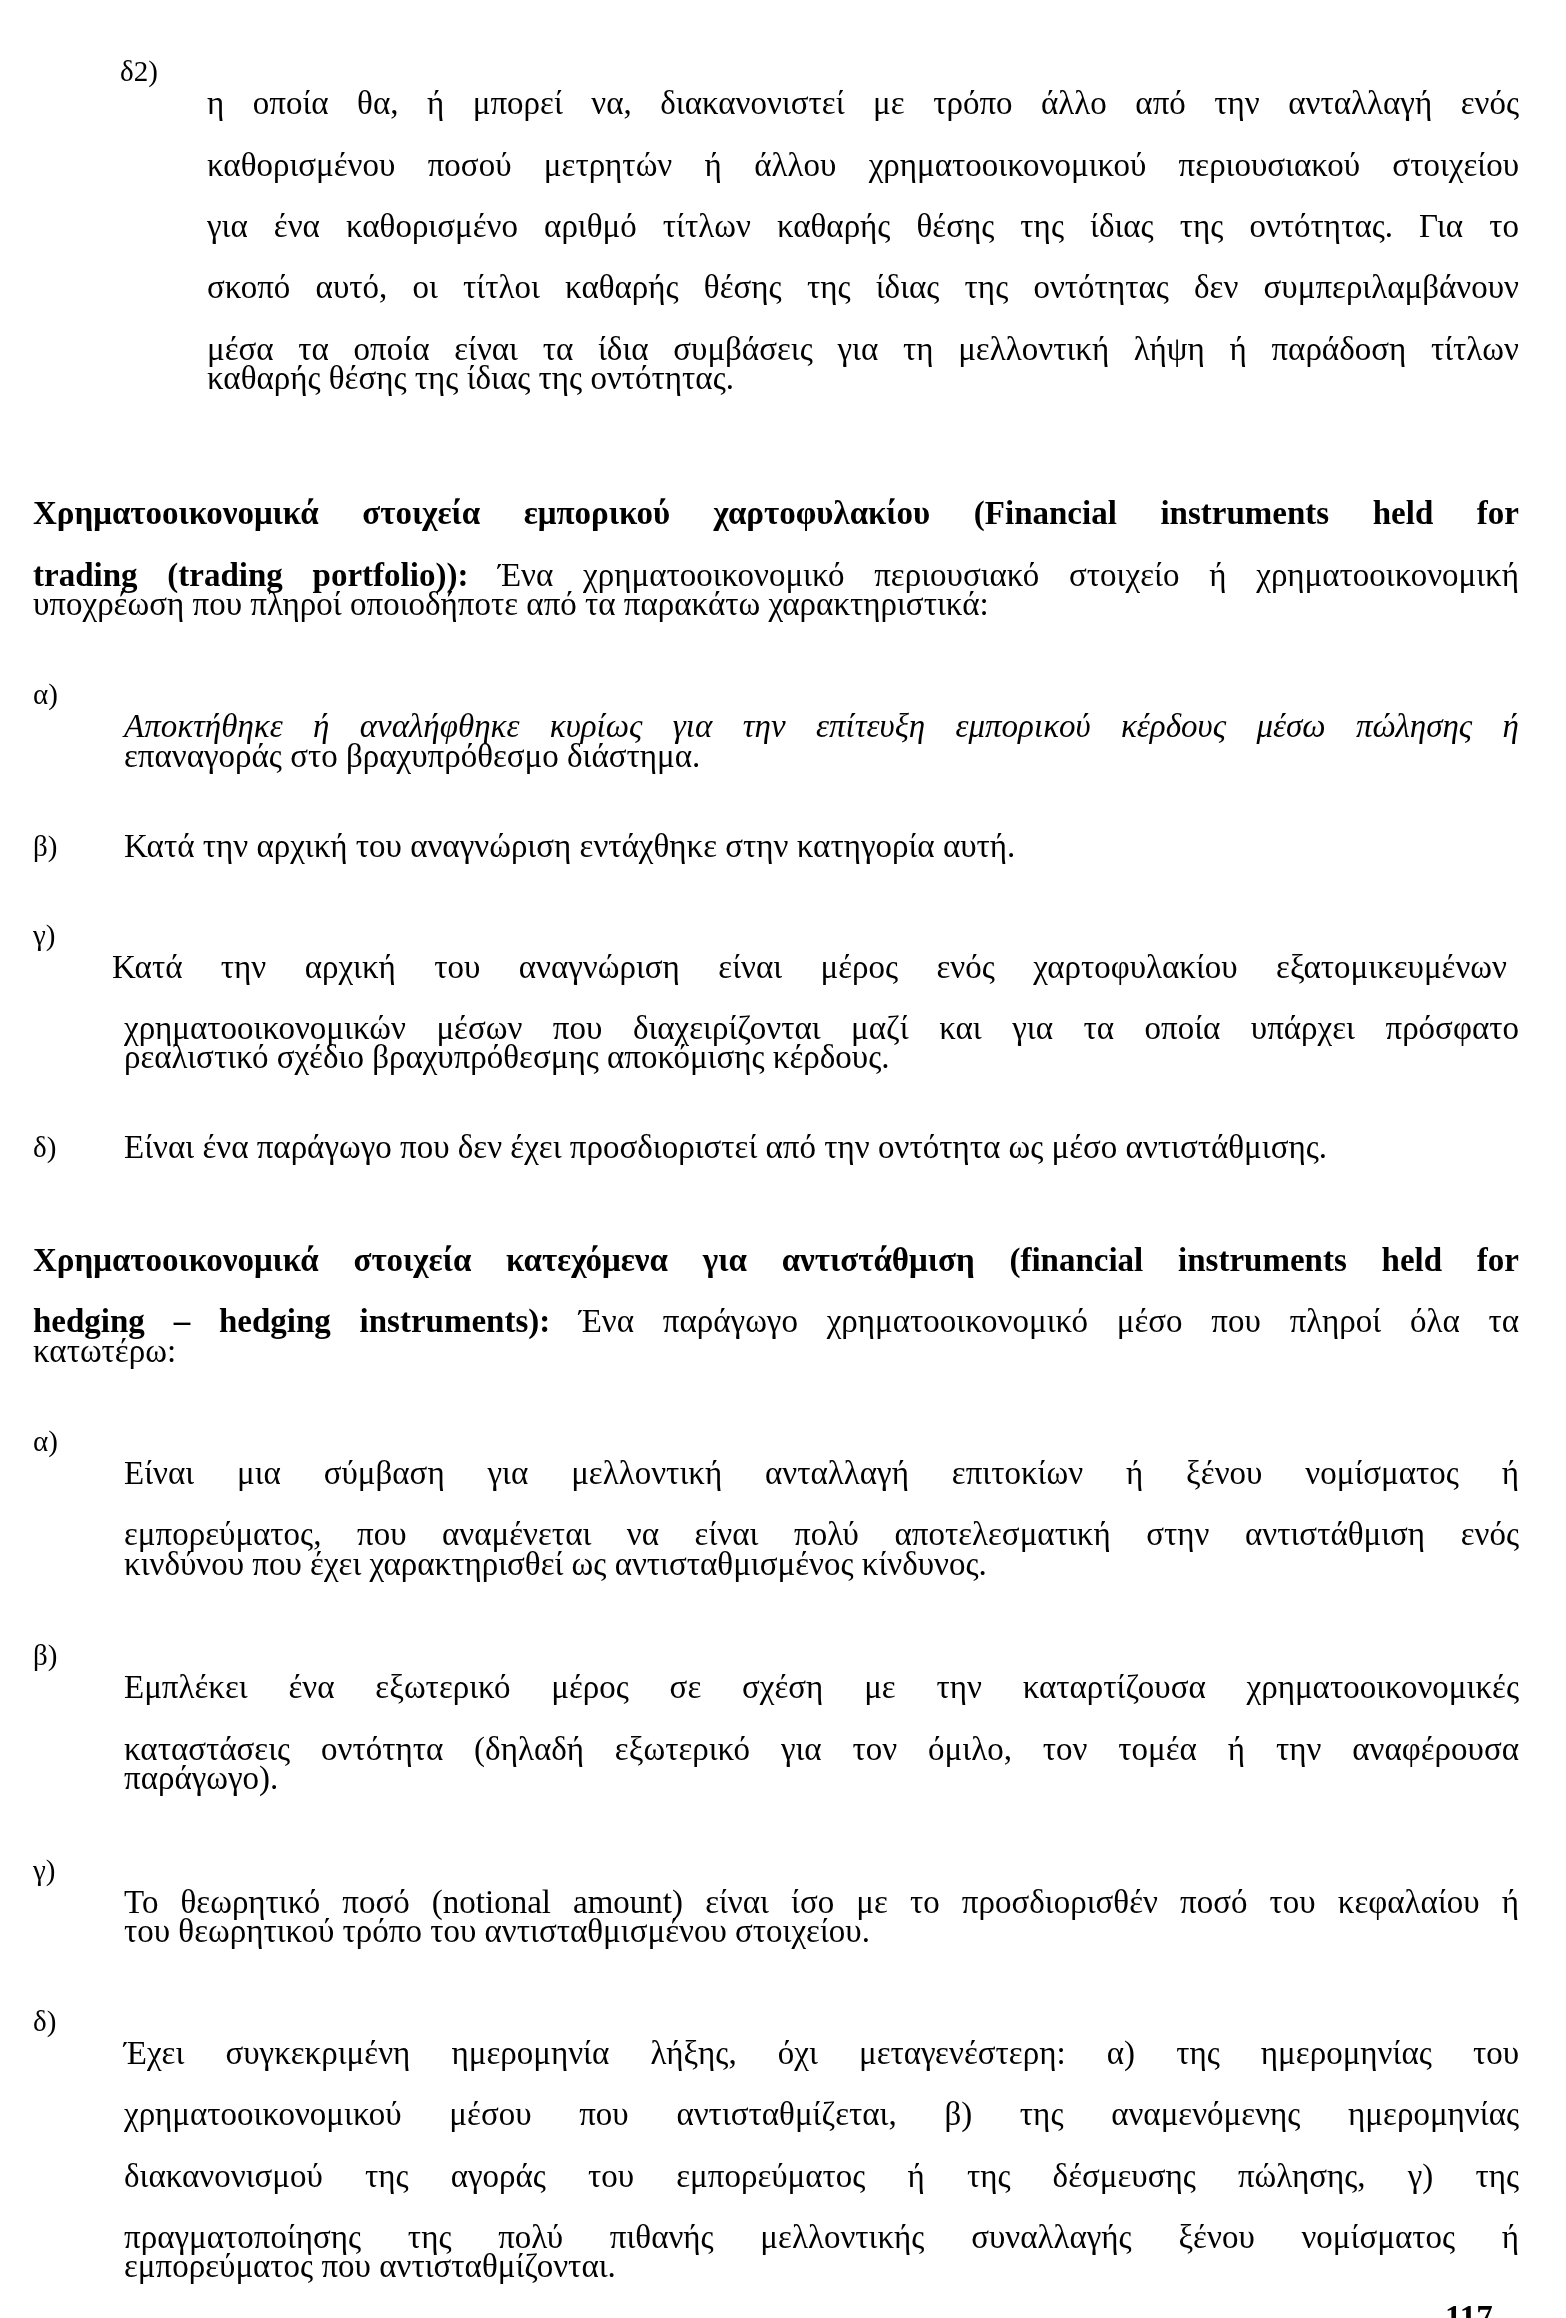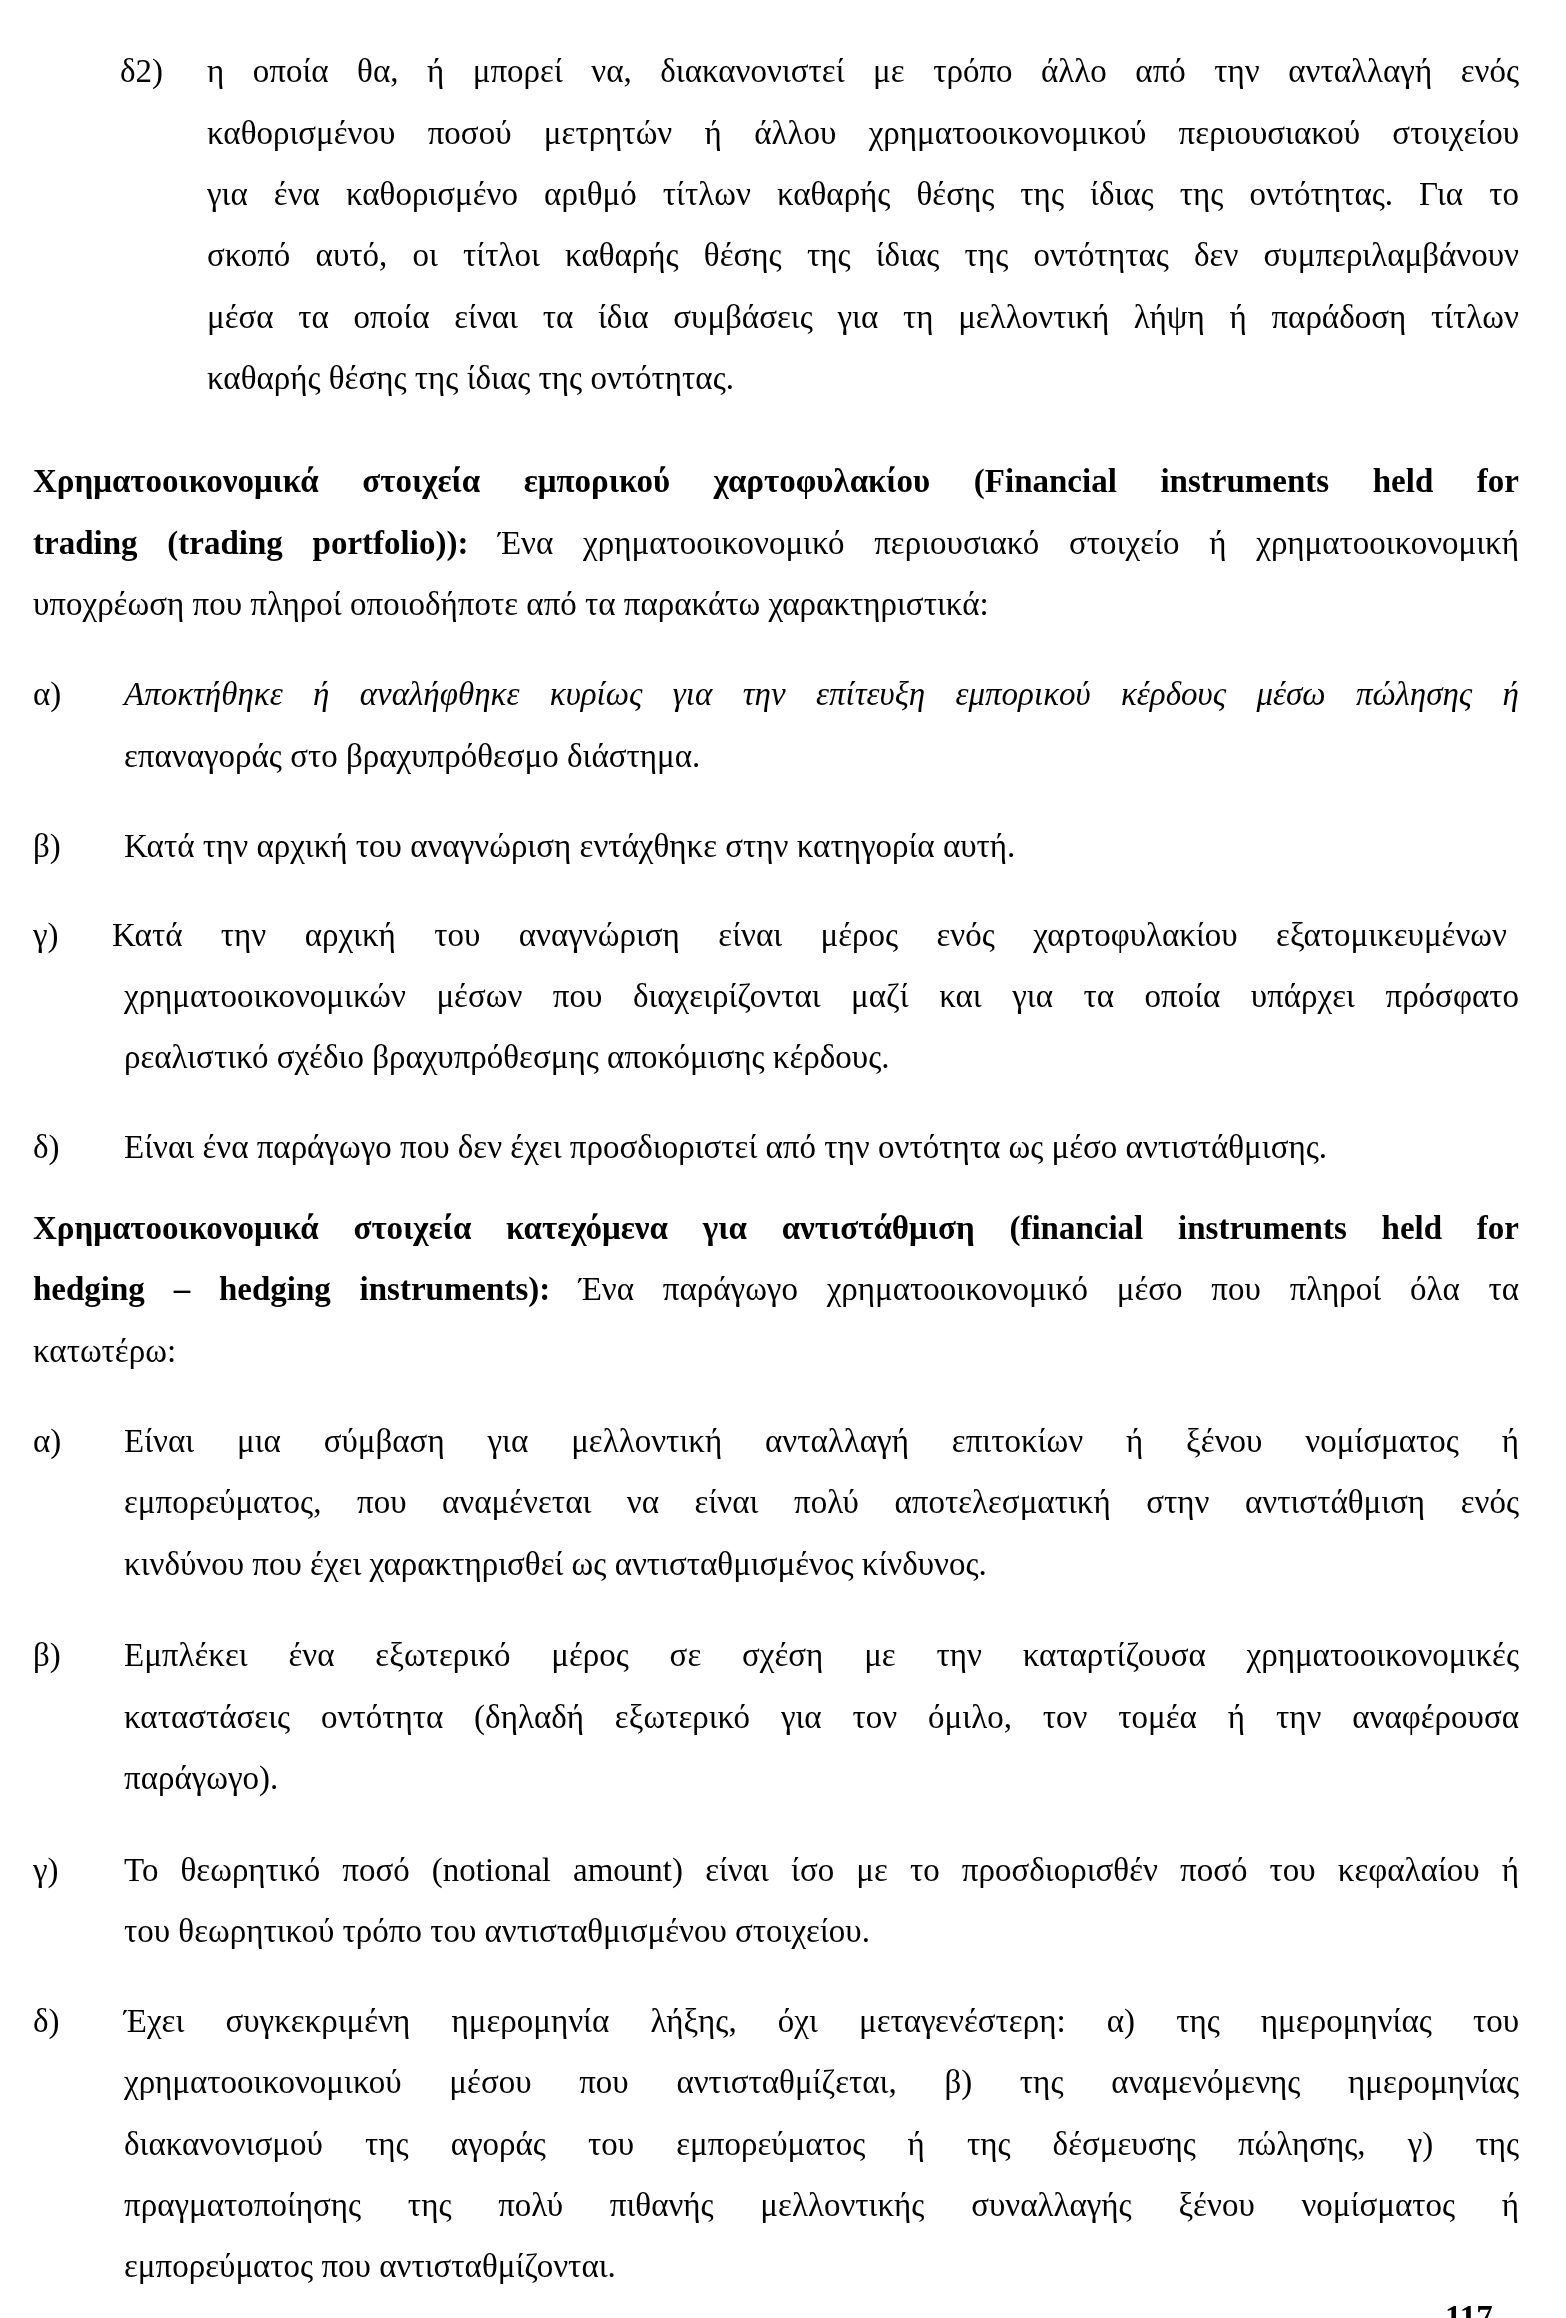--- a/index.html
+++ b/index.html
@@ -8,23 +8,23 @@
     font-family: "Liberation Serif", "DejaVu Serif", serif;
     color: #000000;
   }
   .page { position: absolute; left: 0; top: 0; width: 1566px; height: 2319px; }
   .line {
     position: absolute;
     font-size: 33px;
     line-height: 37px;
     white-space: nowrap;
   }
-  .just { text-align: justify; text-align-last: justify; }
+  .just { text-align: justify; text-align-last: justify; margin-top: 32px; }
   .b { font-weight: bold; }
-  .label { position: absolute; font-size: 33px; line-height: 37px; }
+  .label { position: absolute; font-size: 29px; line-height: 37px; }
   .pagenum {
     position: absolute; left: 1445px; top: 2299px;
     font-size: 33px; font-weight: bold; line-height: 37px;
   }
 </style>
 </head>
 <body>
 
 <div class="page">
 

